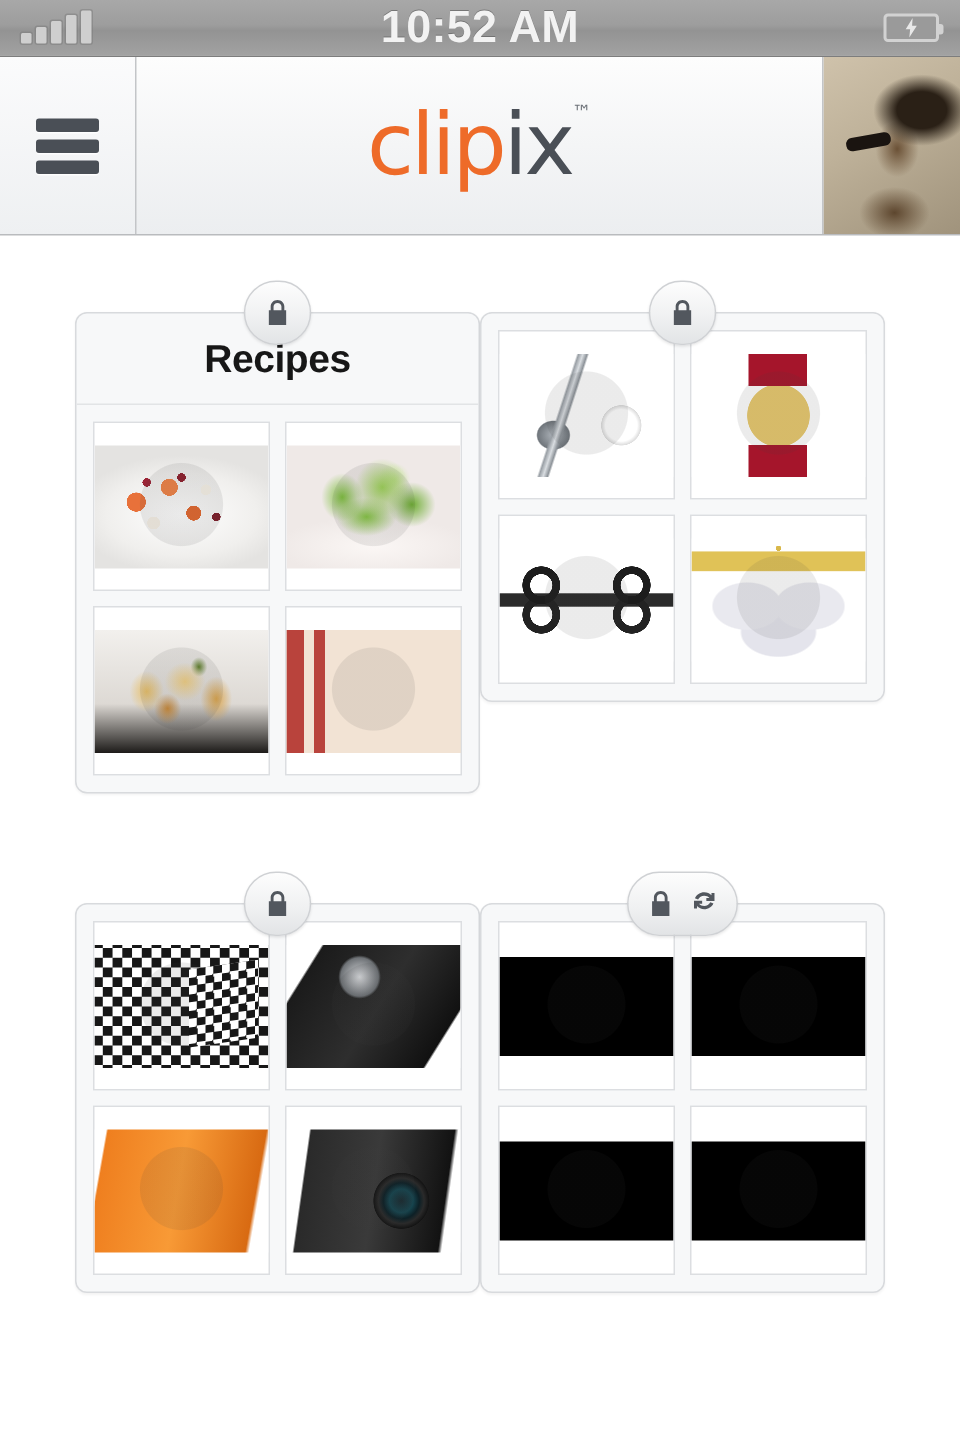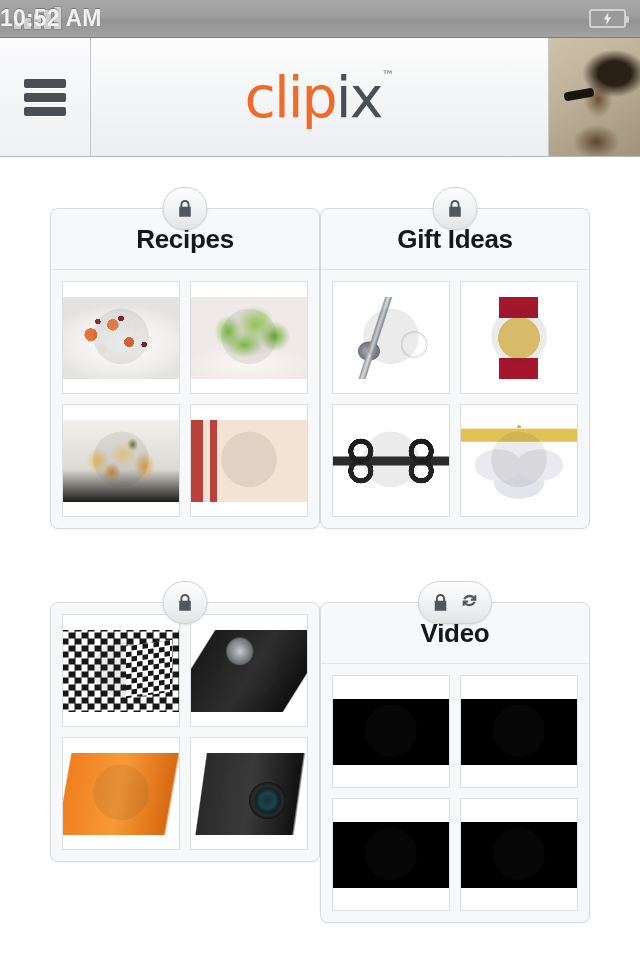--- a/index.html
+++ b/index.html
@@ -22,22 +22,22 @@
   #signal i {
     display:block; width:7px; background:#cfcfcf; border-radius:1px;
     box-shadow:0 0 0 1px rgba(120,120,120,.45);
   }
   #signal i:nth-child(1){height:7px;}
   #signal i:nth-child(2){height:11px;}
   #signal i:nth-child(3){height:15px;}
   #signal i:nth-child(4){height:19px;}
   #signal i:nth-child(5){height:22px;}
   #clock {
-    position:absolute; left:0; right:0; text-align:left;
-    font-size:23px; font-weight:bold; color:#f2f2f2;
+    position:absolute; left:0; right:0; text-align:center;
+    font-size:30px; font-weight:bold; color:#f2f2f2;
     letter-spacing:.2px; text-shadow:0 -1px 0 rgba(90,90,90,.6);
   }
   #battery-wrap { margin-left:auto; margin-right:14px; display:flex; align-items:center; }
   #battery {
     width:37px; height:19px; border:2px solid #d2d2d2; border-radius:3px;
     background:#9a9a9a; position:relative; display:flex; align-items:center; justify-content:center;
   }
   #battery:after {
     content:""; position:absolute; right:-5px; top:5px;
     width:3px; height:7px; background:#d2d2d2; border-radius:0 2px 2px 0;
@@ -361,21 +361,20 @@
           </div>
         </div>
       </div>
       <div class="clip-wrap">
         <div class="badge">
           <svg viewBox="0 0 24 24" width="21" height="21">
             <path class="ico" d="M12 2.2c-3 0-5.2 2.2-5.2 5.1V10H5.4v11.3h13.2V10h-1.4V7.3c0-2.9-2.2-5.1-5.2-5.1zm0 2.3c1.7 0 3 1.2 3 2.8V10H9V7.3c0-1.6 1.3-2.8 3-2.8z"></path>
           </svg>
         </div>
         <div class="card">
-          <div class="card-title">Gift Ideas</div>
           <div class="thumbs">
             <div class="thumb">
               <div class="pic p-golf">
                 <div class="watermark"></div>
               </div>
             </div>
             <div class="thumb">
               <div class="pic p-watch">
                 <div class="watermark"></div>
               </div>
@@ -429,21 +428,20 @@
       <div class="clip-wrap">
         <div class="badge">
           <svg viewBox="0 0 24 24" width="21" height="21">
             <path class="ico" d="M12 2.2c-3 0-5.2 2.2-5.2 5.1V10H5.4v11.3h13.2V10h-1.4V7.3c0-2.9-2.2-5.1-5.2-5.1zm0 2.3c1.7 0 3 1.2 3 2.8V10H9V7.3c0-1.6 1.3-2.8 3-2.8z"></path>
           </svg>
           <svg viewBox="0 0 24 24" width="21" height="21">
             <path class="ico" d="M12 3.2c-3.2 0-5.9 1.9-7.1 4.6l2.4.9C8.2 7 9.9 5.9 12 5.9c1.6 0 3 .6 4 1.7h-2.4v2.3h6.2V3.8h-2.3v1.8C16.1 4.1 14.2 3.2 12 3.2zm7 8.6-2.4-.9c-.9 1.7-2.6 2.8-4.6 2.8-1.6 0-3-.6-4-1.7h2.4V9.7H4.2v5.9h2.3v-1.8c1.3 1.5 3.3 2.4 5.5 2.4 3.2 0 5.9-1.9 7-4.4z"></path>
           </svg>
         </div>
         <div class="card">
-          <div class="card-title">Video</div>
           <div class="thumbs">
             <div class="thumb">
               <div class="pic p-stage video">
                 <div class="watermark"></div>
               </div>
             </div>
             <div class="thumb">
               <div class="pic p-singer-bw video">
                 <div class="watermark"></div>
               </div>

